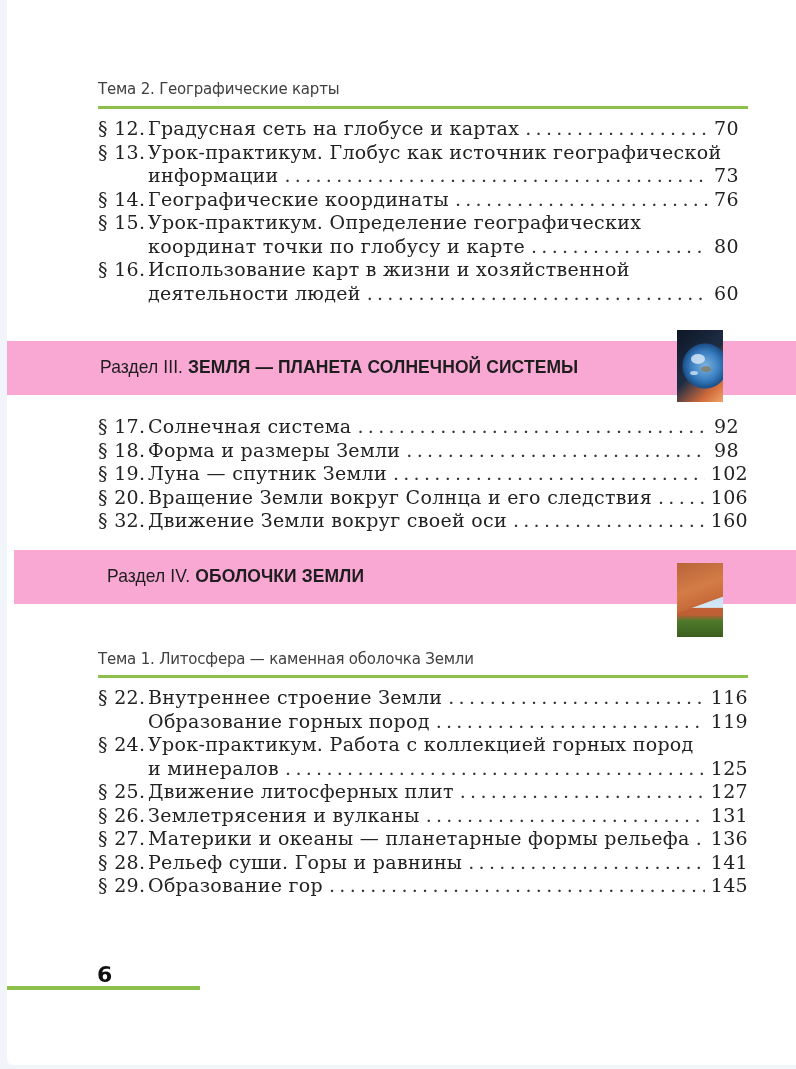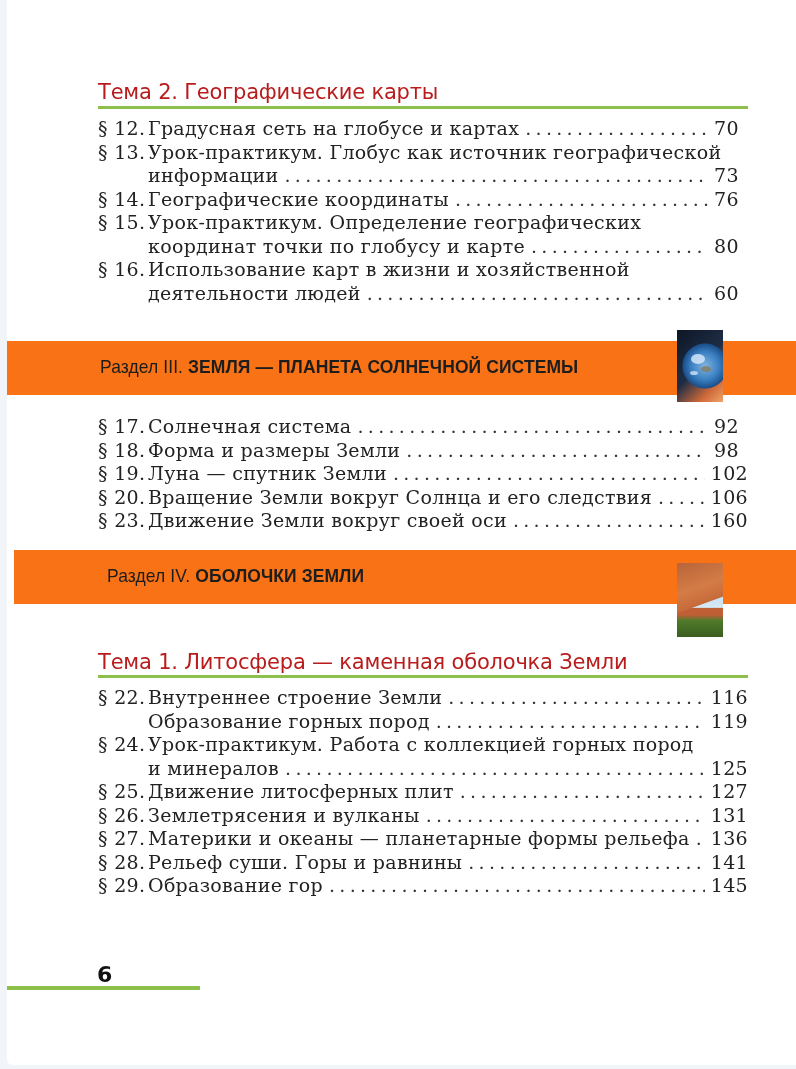--- a/index.html
+++ b/index.html
@@ -9,21 +9,21 @@
       position: relative;
     }
     .page {
       position: absolute; left: 7px; top: 0; width: 789px; height: 1065px;
       background: #ffffff;
       border-radius: 0 0 0 6px;
     }
     .tema {
       position: absolute; left: 98px; width: 650px;
       font-family: "DejaVu Sans", sans-serif;
-      font-size: 21px; color: #b91c1c;
+      font-size: 15px; color: #404040;
       letter-spacing: -0.2px;
     }
     .tema-rule {
       position: absolute; left: 98px; width: 650px; height: 3px;
       background: #8cc04a;
     }
     .toc {
       position: absolute; left: 98px; width: 650px;
       font-family: "DejaVu Serif", serif;
       font-size: 19px; color: #222;
@@ -37,21 +37,21 @@
     .num { width: 50px; flex: none; }
     .txt { flex: none; }
     .indent { width: 50px; flex: none; }
     .dots {
       flex: 1 1 auto; overflow: hidden; margin: 0 6px;
       letter-spacing: 4.3px; color: #333;
     }
     .page-no { flex: none; min-width: 34px; }
     .razdel {
       position: absolute; left: 7px; width: 789px; height: 54px;
-      background: #f97316;
+      background: #f9a8d4;
     }
     .razdel-title {
       position: absolute; left: 93px; top: 15px;
       font-family: "Liberation Sans", sans-serif;
       font-size: 19px; color: #1d1d1d; letter-spacing: 0.1px;
       transform: scaleX(0.92); transform-origin: left center;
     }
     .razdel-title b { font-weight: 700; }
     .thumb {
       position: absolute; width: 46px; height: 72px;
@@ -181,21 +181,21 @@
     <div class="entry">
       <div class="line">
         <span class="num">§ 20.</span>
         <span class="txt">Вращение Земли вокруг Солнца и его следствия</span>
         <span class="dots">................................................................................</span>
         <span class="page-no">106</span>
       </div>
     </div>
     <div class="entry">
       <div class="line">
-        <span class="num">§ 23.</span>
+        <span class="num">§ 32.</span>
         <span class="txt">Движение Земли вокруг своей оси</span>
         <span class="dots">................................................................................</span>
         <span class="page-no">160</span>
       </div>
     </div>
   </div>
 
 <div class="razdel" style="top:550px;margin-left:7px;">
   <div class="razdel-title">
     <span>Раздел IV.</span>

